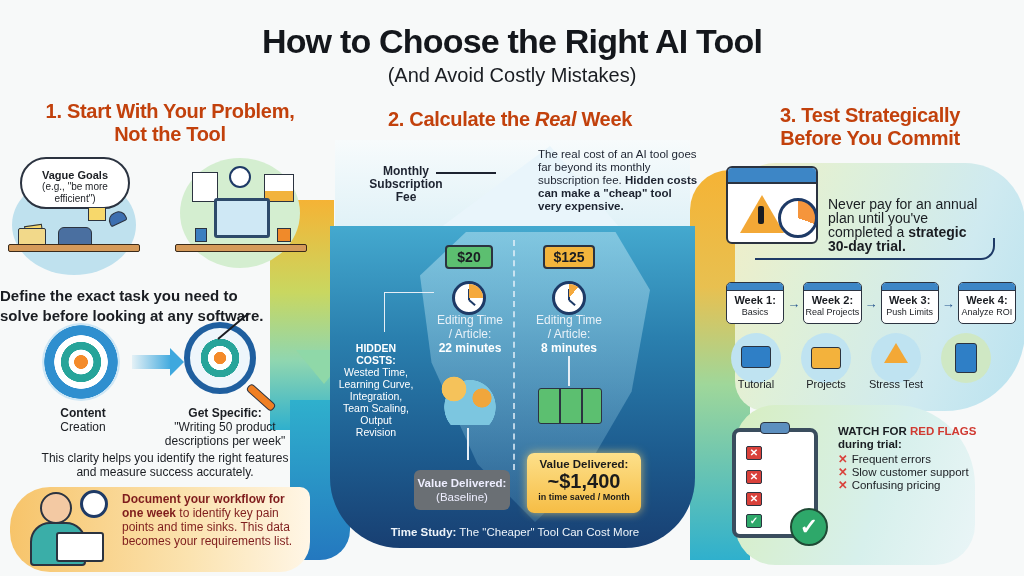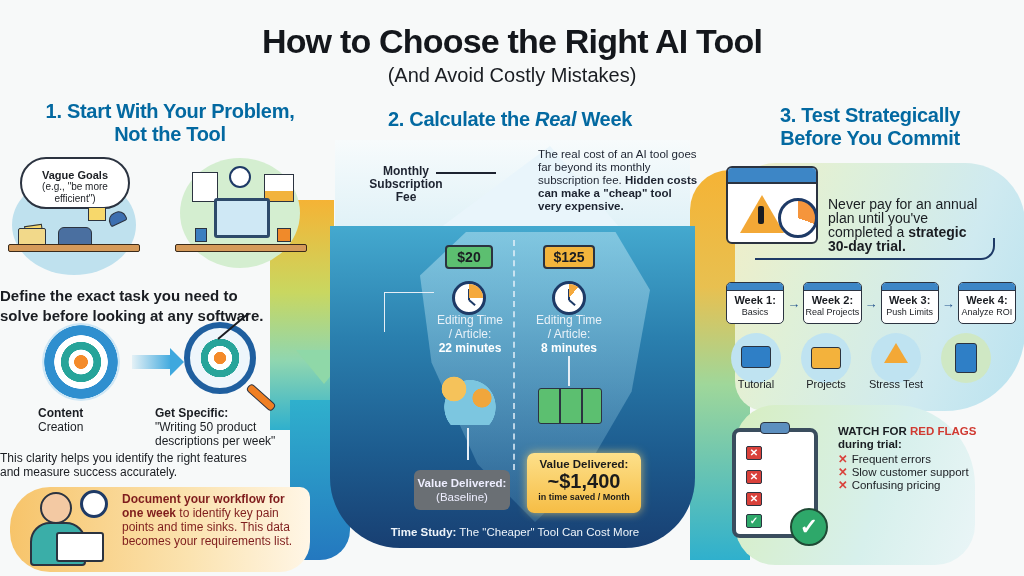--- a/index.html
+++ b/index.html
@@ -1,39 +1,39 @@
 <!DOCTYPE html>
 <html><head>
 <meta charset="utf-8">
 <style>
   *{box-sizing:border-box;margin:0;padding:0}
   html,body{width:1024px;height:576px;overflow:hidden;background:#f6f8f8;font-family:"Liberation Sans",sans-serif;color:#1a1d22}
   .abs{position:absolute}
   #root{position:relative;width:1024px;height:576px;background:#f7f9f9}
   .title{left:0;width:1024px;top:22px;text-align:center;font-size:34px;font-weight:700;letter-spacing:-0.8px;color:#14171c}
   .subtitle{left:0;width:1024px;top:64px;text-align:center;font-size:20px;color:#1a1d22}
-  .col-title{font-weight:700;font-size:20px;text-align:center;line-height:23px;color:#0369a1;letter-spacing:-0.3px}
+  .col-title{font-weight:700;font-size:20px;text-align:center;line-height:23px;color:#c2410c;letter-spacing:-0.3px}
 
   
   .band-left{left:270px;top:200px;width:64px;height:230px;border-radius:0 0 40px 0;background:linear-gradient(180deg,#f5b335 0%,#c9d760 40%,#8fd6b0 70%,#2fb0cd 100%)}
   .band-left2{left:290px;top:400px;width:60px;height:160px;background:linear-gradient(180deg,#2fb0cd,#2478bf);border-radius:0 0 30px 0}
   .band-right{left:690px;top:170px;width:60px;height:390px;border-radius:40px 0 0 0;background:linear-gradient(180deg,#f5b335 0%,#e8c050 30%,#9fd79a 55%,#2fb0cd 100%)}
 
   
   .circ{border-radius:50%}
   .cloud{left:20px;top:157px;width:110px;height:52px;background:#fff;border:2px solid #2b3340;border-radius:30px;text-align:center;font-size:10px;line-height:12px;padding-top:10px}
   .cloud b{display:block;font-size:11px}
   .desk{height:8px;background:#d59a5a;border:1.5px solid #3a2a1a;border-radius:2px}
   .left-bullet{left:0;width:330px;top:286px;font-weight:700;font-size:15px;line-height:20px}
   .target{width:78px;height:78px;border-radius:50%;background:radial-gradient(circle,#f48a2a 0 12%,#fff 13% 22%,#27a49a 23% 36%,#fff 37% 48%,#2f8fcf 49% 66%,#cfe7f5 67% 100%)}
   .mag{width:72px;height:72px;border-radius:50%;border:6px solid #1f5f9f;background:radial-gradient(circle,#f48a2a 0 14%,#fff 15% 28%,#27a49a 29% 45%,#eef6fb 46%)}
   .handle{width:34px;height:9px;background:#f07f22;border:1.5px solid #2b3340;border-radius:4px;transform:rotate(42deg)}
   .arrow-r{width:40px;height:14px;background:linear-gradient(90deg,rgba(60,170,220,0.1),#3ea8de)}
   .arrow-r:after{content:"";position:absolute;right:-12px;top:-7px;border-left:14px solid #3ea8de;border-top:14px solid transparent;border-bottom:14px solid transparent}
-  .small{font-size:12px;line-height:14px;text-align:left}
+  .small{font-size:12px;line-height:14px;text-align:center}
   .doc-box{left:10px;top:487px;width:300px;height:85px;background:linear-gradient(90deg,#f7c46a,#fbe3b0 60%,#fff6e6);border-radius:40px 10px 30px 40px}
   .doc-text{left:122px;top:492px;width:180px;font-size:12px;line-height:14px;color:#7f1d1d}
 
   
   .sky{left:335px;top:140px;width:355px;height:92px;background:linear-gradient(180deg,#f7fbfc,#dff1f7)}
   .sea{left:330px;top:226px;width:365px;height:322px;background:linear-gradient(180deg,#44a9cf 0%,#2a7fae 35%,#1d5c8f 70%,#183f72 100%);border-radius:0 0 70px 70px}
   .berg-top{left:440px;top:146px;width:0;height:0;border-left:110px solid transparent;border-right:70px solid transparent;border-bottom:82px solid #e9f5fb}
   .berg-under{left:420px;top:232px;width:230px;height:290px;background:linear-gradient(180deg,rgba(180,225,240,0.55),rgba(90,160,200,0.25));clip-path:polygon(20% 0,85% 0,100% 20%,92% 55%,70% 85%,50% 100%,25% 80%,5% 45%,0 15%)}
   .mid-label{color:#1d2330;font-weight:700;font-size:12px;line-height:13px;text-align:center}
   .mid-desc{left:538px;top:148px;width:160px;font-size:11.5px;line-height:13px;color:#1d2330}
@@ -195,20 +195,30 @@
   </div>
   <div class="abs" style="left:568px;top:356px;width:2px;height:30px;background:#e6eef6"></div>
   <div class="abs" style="left:538px;top:388px;width:64px;height:36px;background:repeating-linear-gradient(90deg,#5cbf70 0 20px,#2b3340 20px 22px);border:1.5px solid #2b3340;border-radius:3px"></div>
   <div class="abs val-gold">
     <div style="font-size:11.5px;margin-top:5px">Value Delivered:</div>
     <div style="font-size:20px;line-height:22px">~$1,400</div>
     <div style="font-size:9px">in time saved / Month</div>
   </div>
 
   <div class="abs" style="left:384px;top:292px;width:50px;height:40px;border-top:1.5px solid #e6eef6;border-left:1.5px solid #e6eef6"></div>
+  <div class="abs hidden">
+    <b>HIDDEN</b>
+    <b>COSTS:</b>
+    <div>Wested Time,</div>
+    <div>Learning Curve,</div>
+    <div>Integration,</div>
+    <div>Team Scaling,</div>
+    <div>Output</div>
+    <div>Revision</div>
+  </div>
 
   <div class="abs case">
     <div><b>Time Study:</b><span> The "Cheaper" Tool Can Cost More</span></div>
   </div>
 
   <div class="abs col-title" style="left:730px;top:104px;width:280px">
     <div>3. Test Strategically</div>
     <div>Before You Commit</div>
   </div>
 

